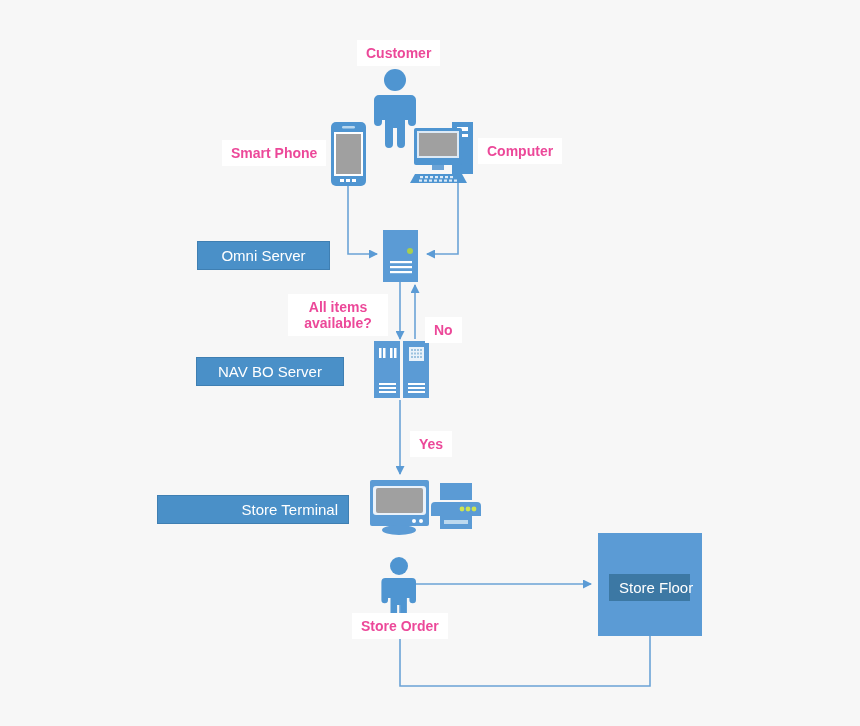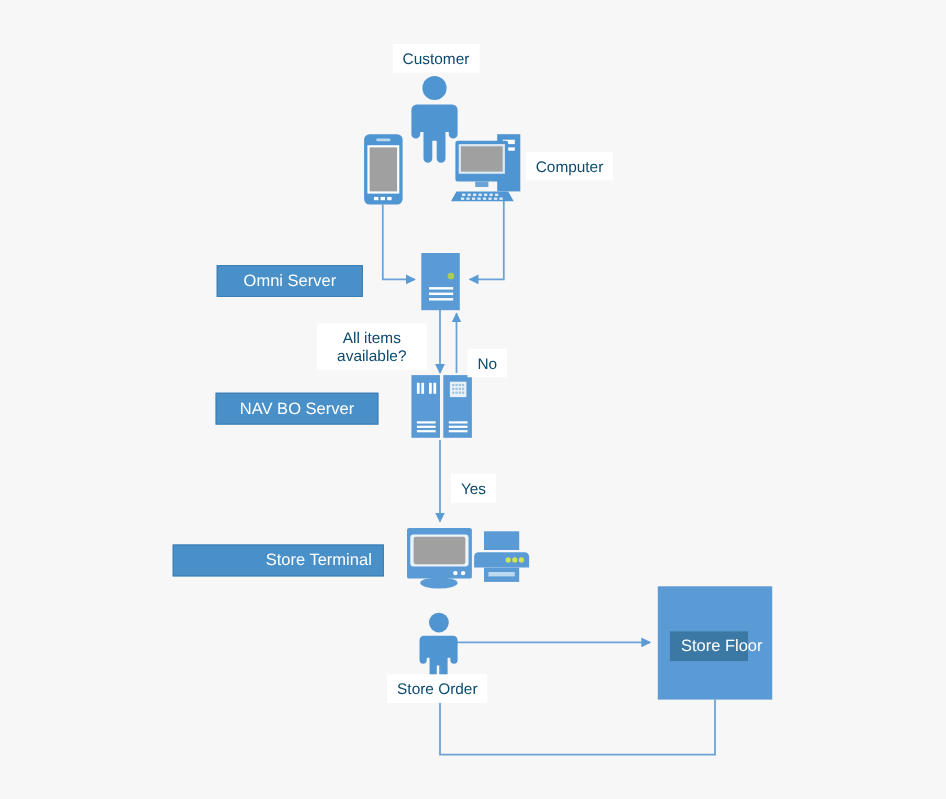--- a/index.html
+++ b/index.html
@@ -24,22 +24,22 @@
 
   
   .lbl {
     position: absolute;
     white-space: nowrap;
     line-height: 1.15;
     text-align: center;
   }
   .lbl-white {
     background: #ffffff;
-    color: #0c4a6e;
-    font-weight: normal;
+    color: #ec4899;
+    font-weight: bold;
     font-size: 14px;
     padding: 5px 9px;
   }
   .lbl-fill {
     color: #ffffff;
     font-weight: normal;
     font-size: 15px;
     background: #4a90c8;
     border: 1px solid #3f7fb2;
     padding: 5px 10px;
@@ -200,20 +200,21 @@
     <g fill="#4f95d1">
       <circle cx="399" cy="566" r="9"></circle>
       <path d="M386,578 h26 a4,4 0 0 1 4,4 v18 a3.3,3.3 0 0 1 -6.6,0 v-2 h-2.5 v20 a3.3,3.3 0 0 1 -6.6,0 v-13 h-3.2 v13 a3.3,3.3 0 0 1 -6.6,0 v-20 h-2.5 v2 a3.3,3.3 0 0 1 -6.6,0 v-18 a4,4 0 0 1 4,-4 z"></path>
     </g>
   </svg>
 
   <div class="store-floor-box" style="left:598px; top:533px; width:104px; height:103px;"></div>
 
   <div class="lbl lbl-white" style="left:357px; top:40px;">Customer</div>
 
+  <div class="lbl lbl-white" style="left:222px; top:140px;">Smart Phone</div>
 
   <div class="lbl lbl-white" style="left:478px; top:138px;">Computer</div>
 
 
   <div class="lbl lbl-white" style="left:288px; top:294px; width:82px;">
     <span>All items</span><br>
     <span>available?</span>
   </div>
 
   <div class="lbl lbl-fill" style="left:197px; top:241px; width:133px;">Omni Server</div>
@@ -221,15 +222,15 @@
   <div class="lbl lbl-white" style="left:425px; top:317px;">No</div>
 
   <div class="lbl lbl-fill" style="left:196px; top:357px; width:148px;">NAV BO Server</div>
 
   <div class="lbl lbl-white" style="left:410px; top:431px;">Yes</div>
 
   <div class="lbl lbl-fill" style="left:157px; top:495px; width:192px;text-align:right;">Store Terminal</div>
 
   <div class="lbl lbl-white" style="left:352px; top:613px;">Store Order</div>
 
-  <div class="lbl lbl-dark" style="left:609px; top:574px; width:71px;">Store Floor</div>
+  <div class="lbl lbl-dark" style="left:609px; top:574px; width:81px;">Store Floor</div>
 
 </div>
 
 </body></html>

